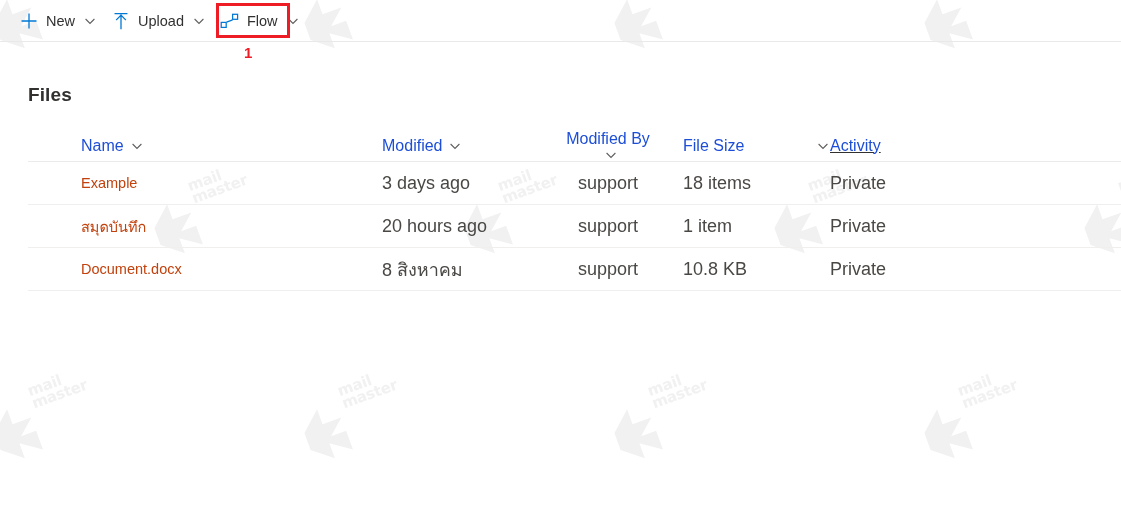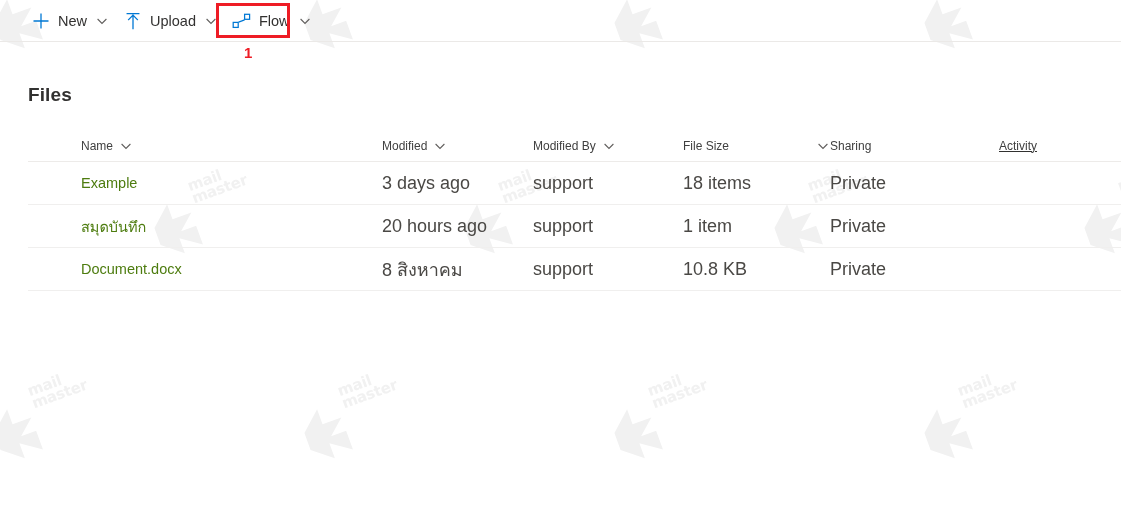--- a/index.html
+++ b/index.html
@@ -61,21 +61,21 @@
 
   
   #toolbar {
     position: absolute;
     left: 0; top: 0;
     width: 1121px;
     height: 42px;
     border-bottom: 1px solid #ebe9e7;
     display: flex;
     align-items: center;
-    padding-left: 24px;
+    padding-left: 12px;
     z-index: 20;
     background: transparent;
   }
   .cmd {
     display: flex;
     align-items: center;
     height: 36px;
     padding: 0 6px;
     cursor: pointer;
     background: transparent;
@@ -157,46 +157,46 @@
     border-bottom: 1px solid #f0efee;
   }
   #thead.trow {
     height: 32px;
     border-bottom: 1px solid #edebe9;
   }
   .col { flex: none; display: flex; align-items: center; overflow: hidden; }
   .c-icon   { width: 46px; justify-content: flex-start; padding-left: 53px; }
   .c-name   { width: 301px; }
   .c-mod    { width: 151px; align-items: center; }
-  .c-modby  { width: 150px; }
+  .c-modby  { width: 150px; flex-direction: column; }
   .c-size   { width: 147px; justify-content: space-between; }
   .c-share  { width: 169px; }
   .c-act    { width: 120px; text-decoration: underline; }
 
   #thead .hlabel {
-    font-size: 12px;
-    color: #404040;
+    font-size: 16px;
+    color: #1d4ed8;
     font-family: "Liberation Sans", sans-serif;
   }
   #thead .hchev {
     width: 14px; height: 14px;
     margin-left: 6px;
     display: flex; align-items: center; justify-content: center;
     flex: none;
   }
   #thead .col { cursor: pointer; }
 
   .cell-text {
     font-size: 18px;
     color: #4a4845;
     font-family: "Liberation Sans", sans-serif;
   }
   .name-text {
     font-size: 14.5px;
-    color: #4d7c0f;
+    color: #c2410c;
     cursor: pointer;
   }
 
   .name-wrap { position: relative; display: inline-block; }
 </style>
 </head>
 <body>
 
 <div id="page">
 
@@ -408,23 +408,20 @@
         <div class="col c-size">
           <span class="hlabel">File Size</span>
           <span class="hchev">
             <span style="display: flex; align-items: center; justify-content: center;">
               <svg width="12" height="12" viewBox="0 0 12 12">
                 <path d="M1.6 4l4.4 4.4L10.4 4" stroke="#605e5c" stroke-width="1.1" fill="none"></path>
               </svg>
             </span>
           </span>
         </div>
-        <div class="col c-share">
-          <span class="hlabel">Sharing</span>
-        </div>
         <div class="col c-act">
           <span class="hlabel">Activity</span>
         </div>
       </div>
     <div id="tbody">
         <div class="trow">
           <div class="col c-icon"></div>
           <div class="col c-name">
             <span class="name-wrap"><span class="cell-text name-text">Example</span></span>
           </div>

